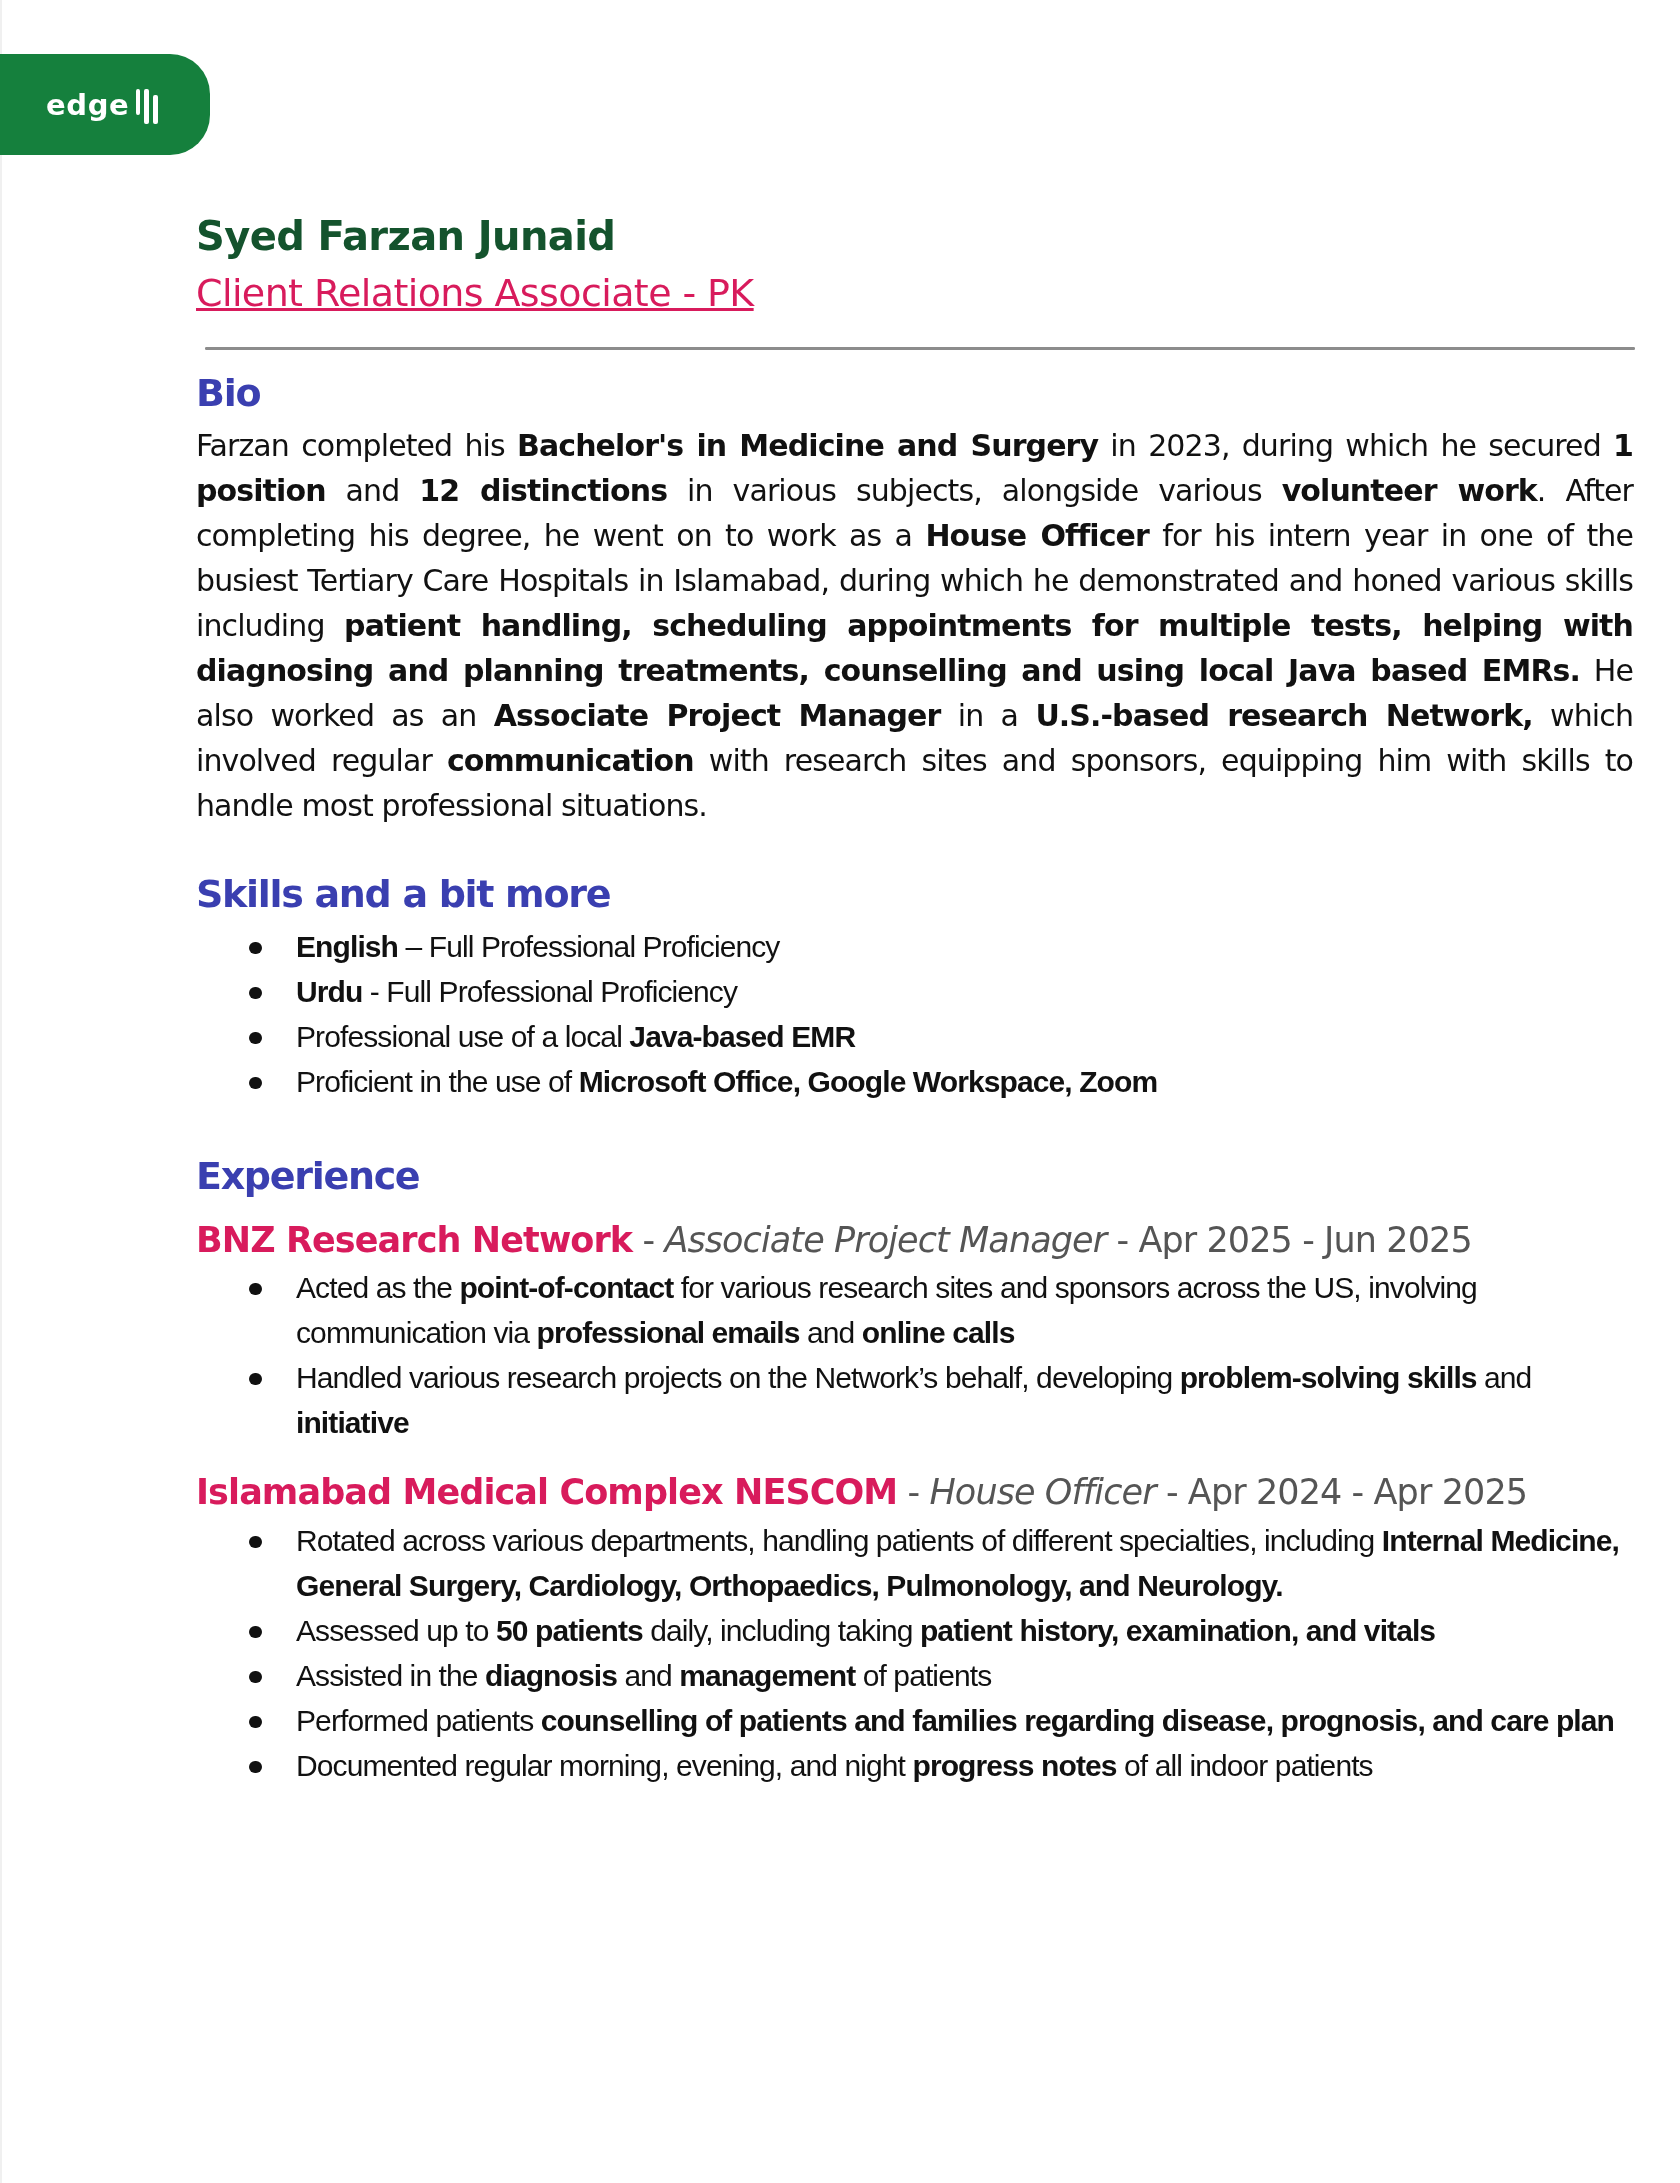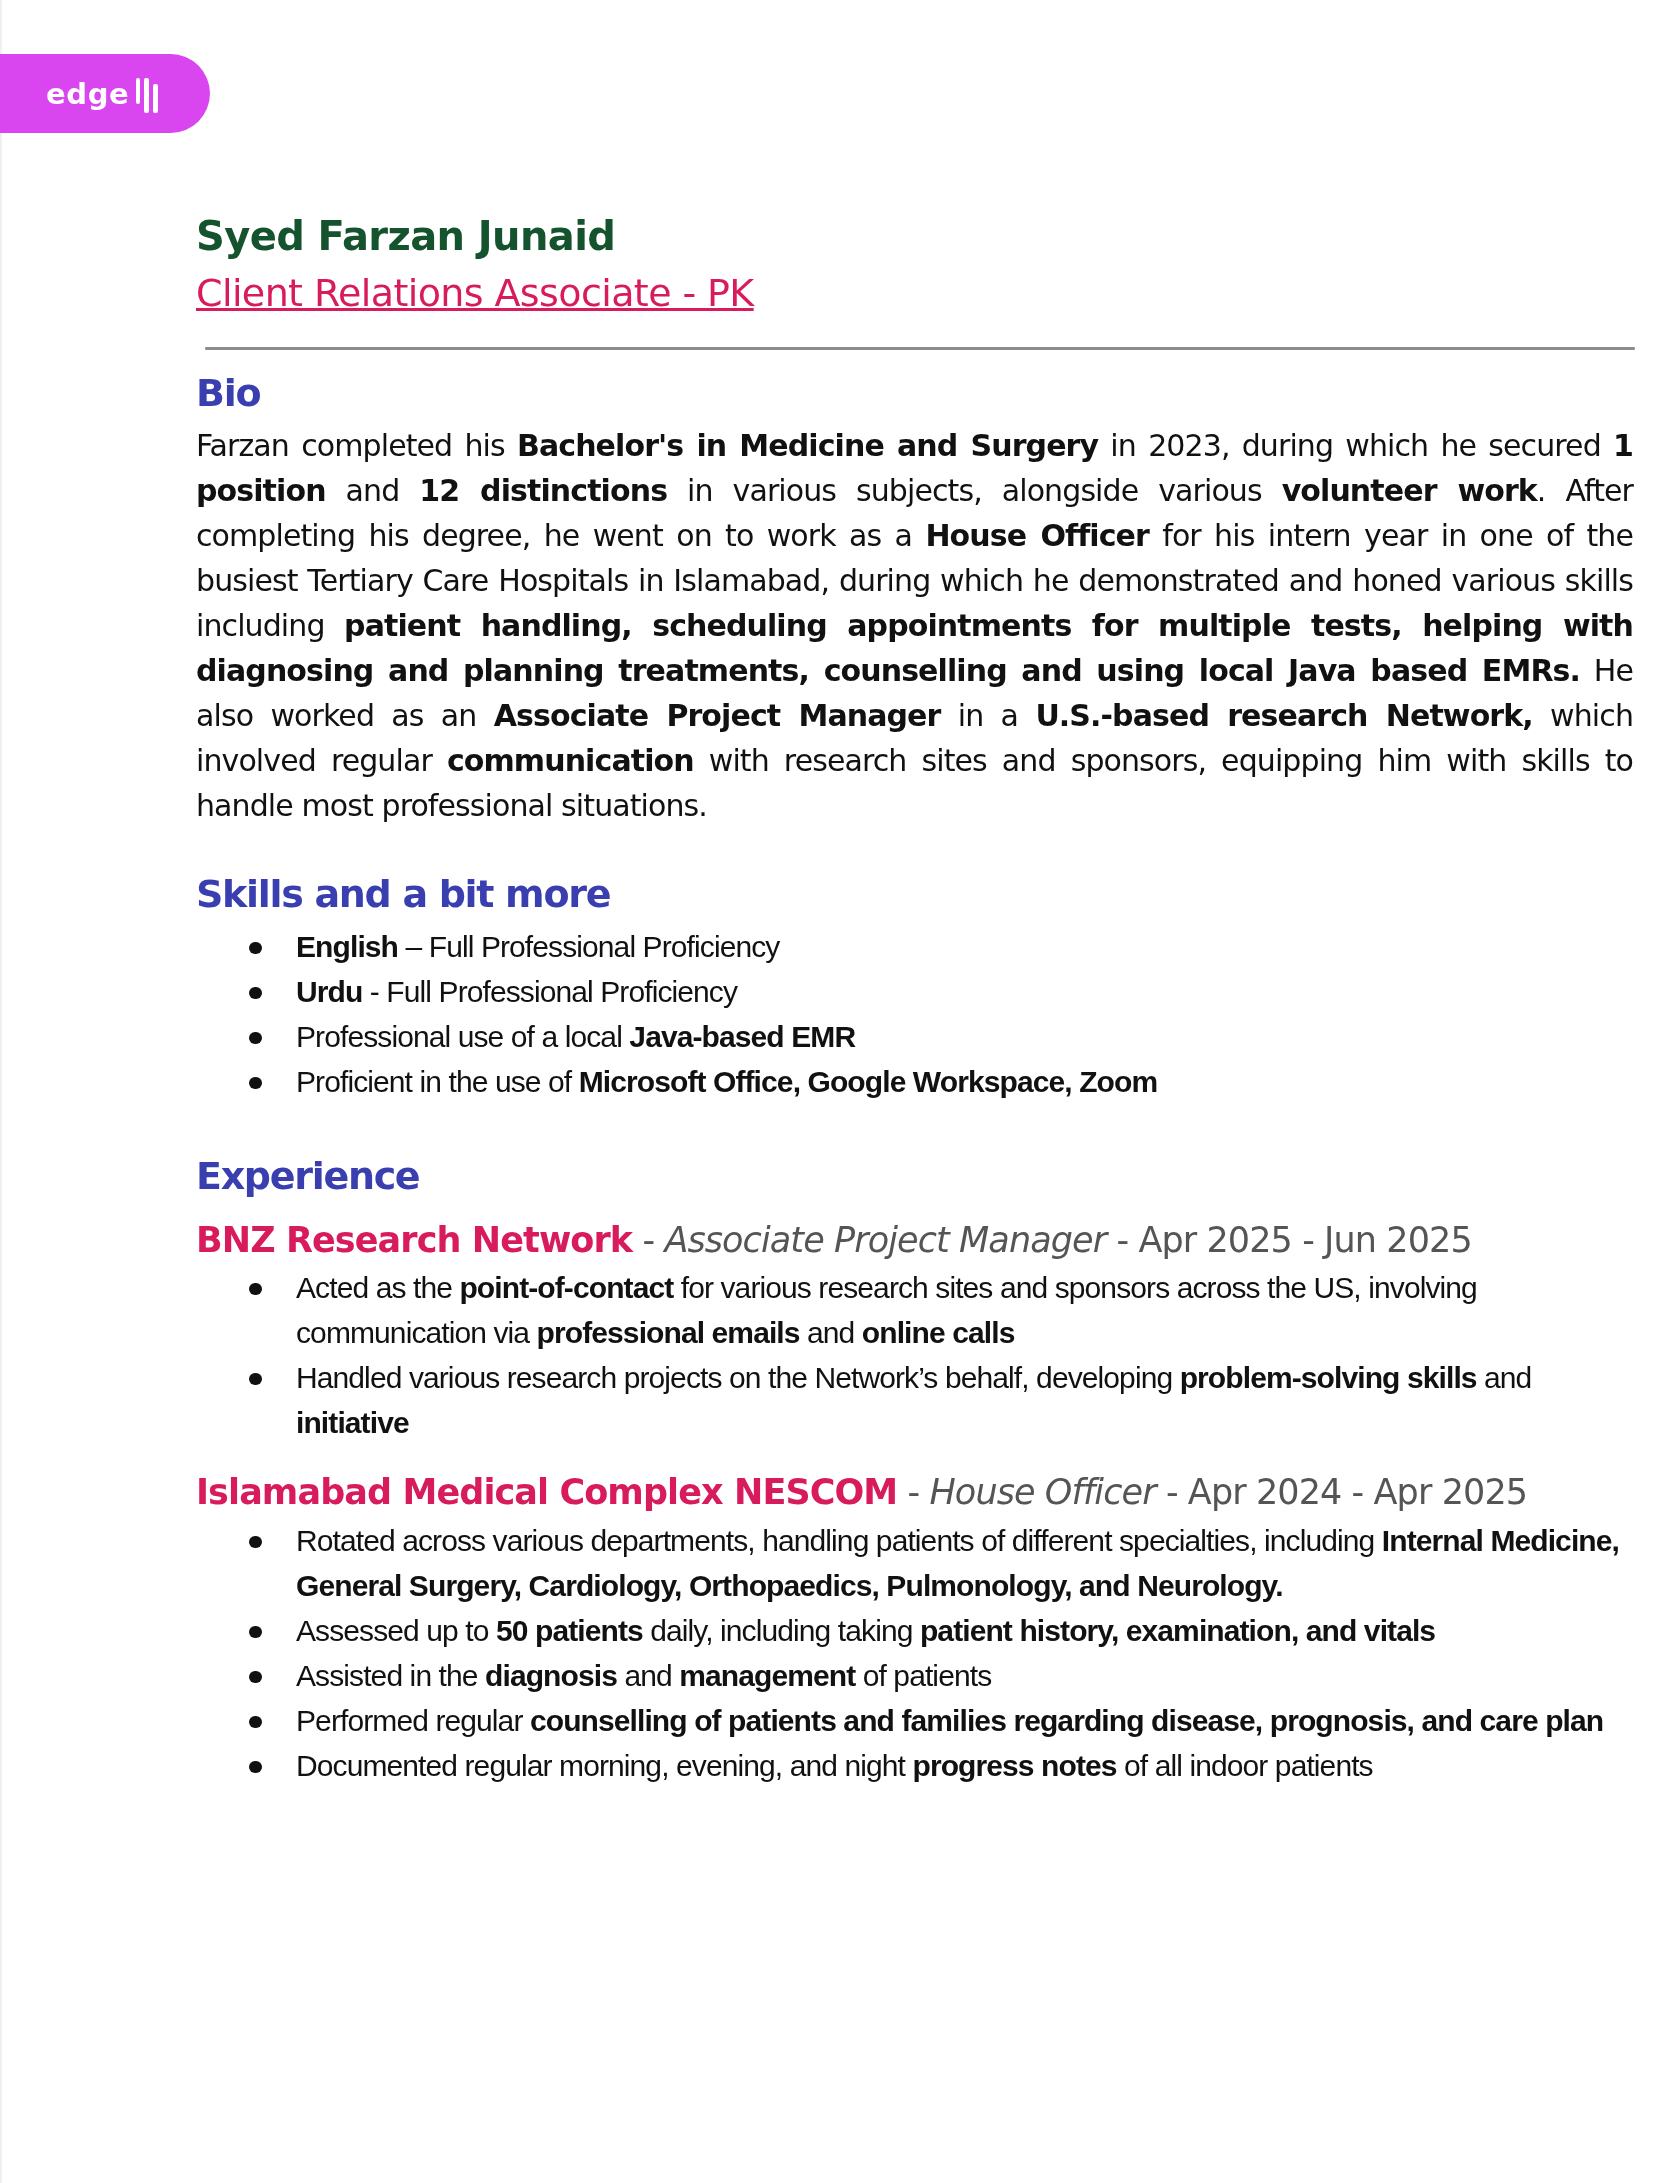--- a/index.html
+++ b/index.html
@@ -4,22 +4,22 @@
 <style>
   html, body { margin:0; padding:0; }
   body {
     width:1681px; height:2183px; position:relative; overflow:hidden;
     background:#ffffff;
     font-family:"Liberation Sans", sans-serif;
     color:#111111;
   }
   .page-edge { position:absolute; left:0; top:0; width:1.9px; height:2183px; background:#f0f0f0; }
   .badge {
-    position:absolute; left:0; top:54px; width:210px; height:79px;
-    background:#d946ef; border-radius:0 40px 40px 0;
+    position:absolute; left:0; top:54px; width:210px; height:101px;
+    background:#15803d; border-radius:0 40px 40px 0;
     display:flex; align-items:center; padding-left:46px; box-sizing:border-box;
   }
   .badge-text { color:#ffffff; font-weight:bold; font-size:29px; letter-spacing:0.6px; font-family:"DejaVu Sans", sans-serif; }
   .bars { display:flex; align-items:flex-end; margin-left:6.3px; height:38px; }
   .bars span { display:block; width:4.4px; background:#ffffff; border-radius:1.9px; margin-right:4.4px; }
   .bars span:nth-child(1){ height:26px; align-self:center; margin-bottom:5px; }
   .bars span:nth-child(2){ height:35px; }
   .bars span:nth-child(3){ height:29px; }
 
   .content { position:absolute; left:196px; top:0; width:1437px; }
@@ -85,17 +85,17 @@
       <div class="li"><span class="dot"></span><span>Handled various research projects on the Network’s behalf, developing </span><b>problem-solving skills</b><span> and </span><b>initiative</b></div>
     </div>
 
   <div class="job" style="top:1472px">
     <span class="org">Islamabad Medical Complex NESCOM</span><span class="meta"> - </span><span class="role-i">House Officer</span><span class="meta"> - </span><span class="meta">Apr 2024 - Apr 2025</span>
   </div>
   <div class="list" style="top:1518px">
       <div class="li"><span class="dot"></span><span>Rotated across various departments, handling patients of different specialties, including </span><b>Internal Medicine, General Surgery, Cardiology, Orthopaedics, Pulmonology, and Neurology.</b></div>
       <div class="li"><span class="dot"></span><span>Assessed up to </span><b>50 patients</b><span> daily, including taking </span><b>patient history, examination, and vitals</b></div>
       <div class="li"><span class="dot"></span><span>Assisted in the </span><b>diagnosis</b><span> and </span><b>management</b><span> of patients</span></div>
-      <div class="li"><span class="dot"></span><span>Performed regular </span><b>counselling of patients and families regarding disease, prognosis, and care plan</b></div>
+      <div class="li"><span class="dot"></span><span>Performed patients </span><b>counselling of patients and families regarding disease, prognosis, and care plan</b></div>
       <div class="li"><span class="dot"></span><span>Documented regular morning, evening, and night </span><b>progress notes</b><span> of all indoor patients</span></div>
     </div>
 </div>
 
 
 </body></html>

